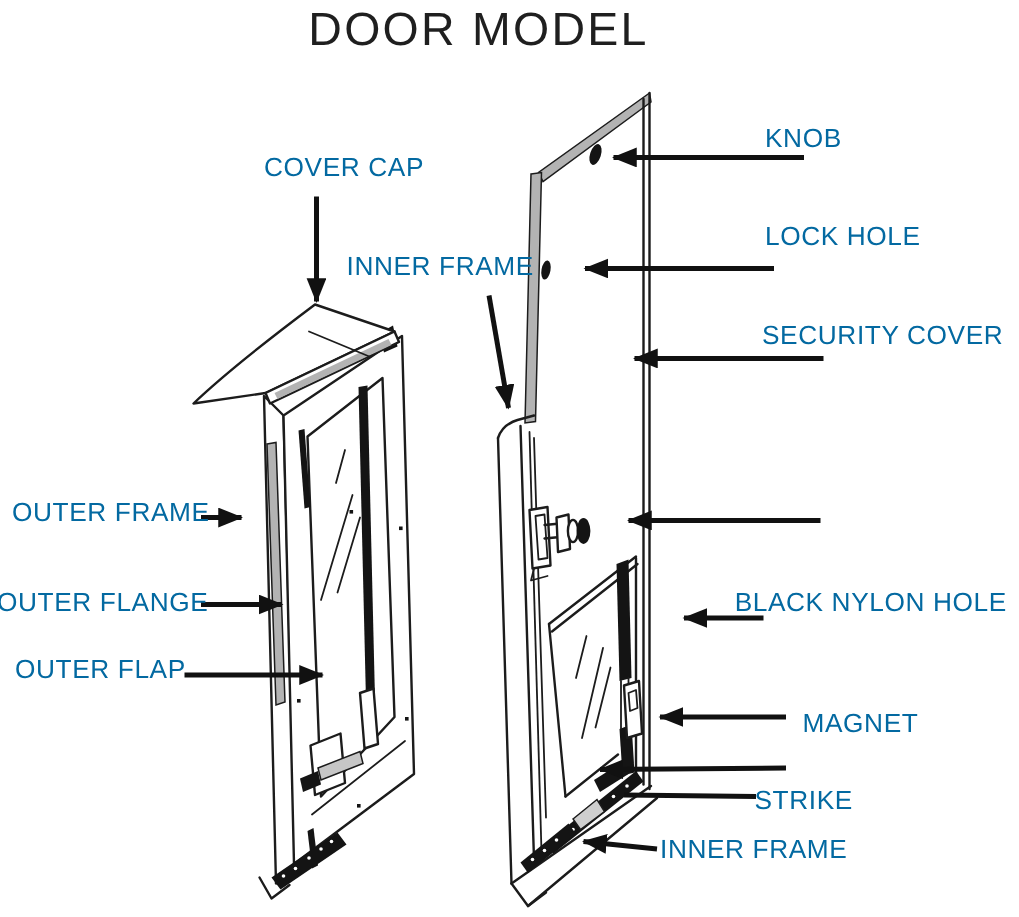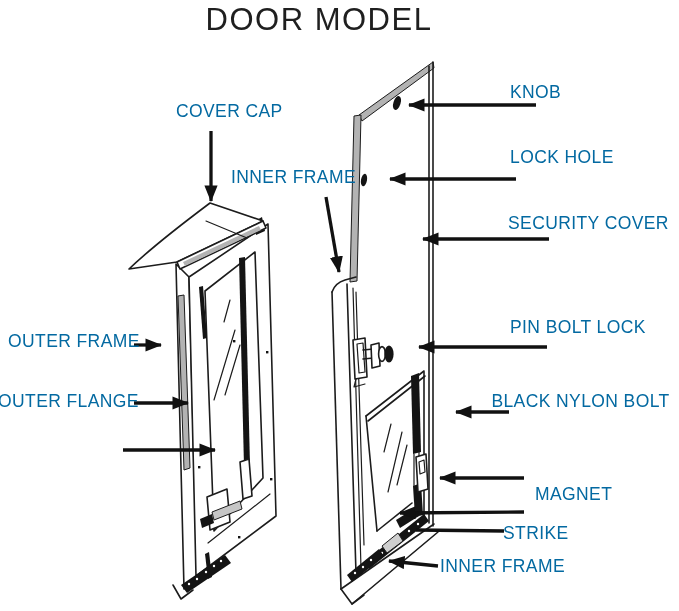--- a/index.html
+++ b/index.html
@@ -171,26 +171,26 @@
     </g>
   </svg>
 
   <div class="title">DOOR MODEL</div>
 
   <div class="lbl" style="left:176px;top:101px">COVER CAP</div>
   <div class="lbl" style="left:231px;top:167px">INNER FRAME</div>
   <div class="lbl" style="left:510px;top:82px">KNOB</div>
   <div class="lbl" style="left:510px;top:147px">LOCK HOLE</div>
   <div class="lbl" style="left:508px;top:213px">SECURITY COVER</div>
-  <div class="lbl" style="left:510px;top:317px">PIN BOLT LOCK</div>
 
   <div class="lbl two-line" style="left:478px;top:390px;width:205px">
-    <span>BLACK NYLON BOLT</span><br>
+    <span>BLACK NYLON HOLE</span><br>
   </div>
 
-  <div class="lbl" style="left:535px;top:484px">MAGNET</div>
+  <div class="lbl" style="left:535px;top:472px">MAGNET</div>
   <div class="lbl" style="left:503px;top:523px">STRIKE</div>
   <div class="lbl" style="left:8px;top:331px">OUTER FRAME</div>
 
   <div class="lbl" style="left:440px;top:556px">INNER FRAME</div>
   <div class="lbl" style="left:-2px;top:391px">OUTER FLANGE</div>
+  <div class="lbl" style="left:10px;top:436px">OUTER FLAP</div>
 
 </div>
 
 </body></html>

